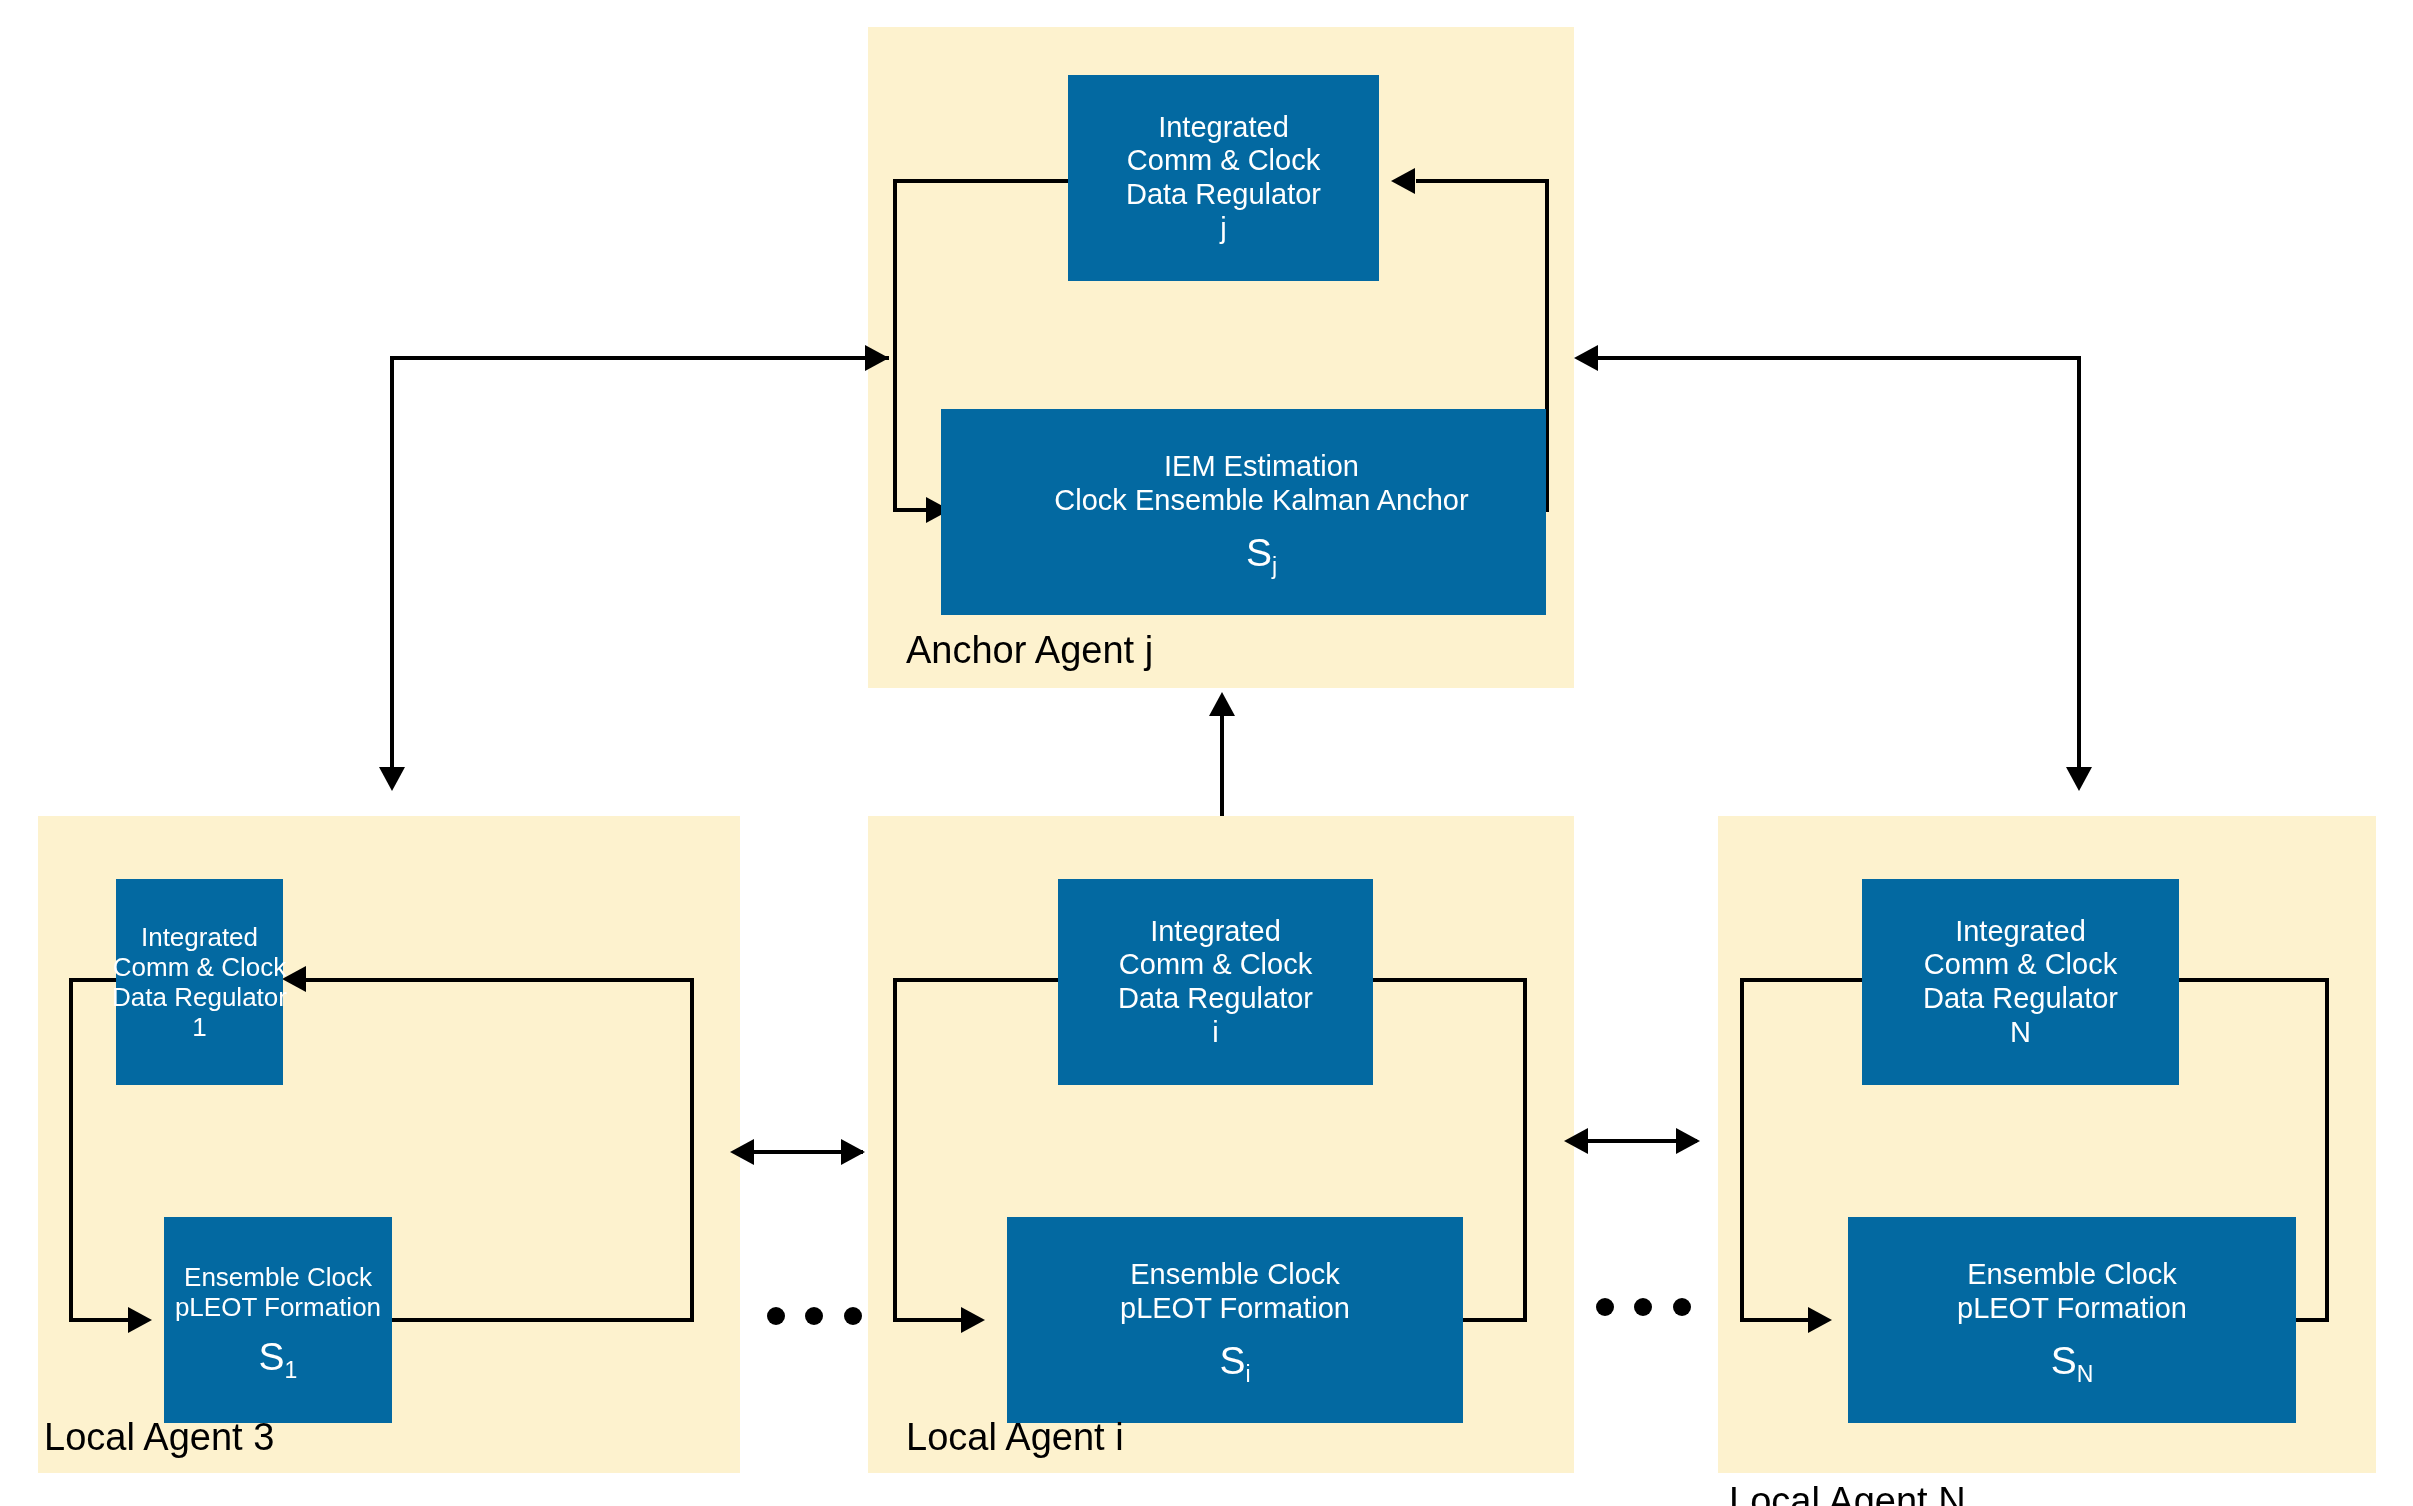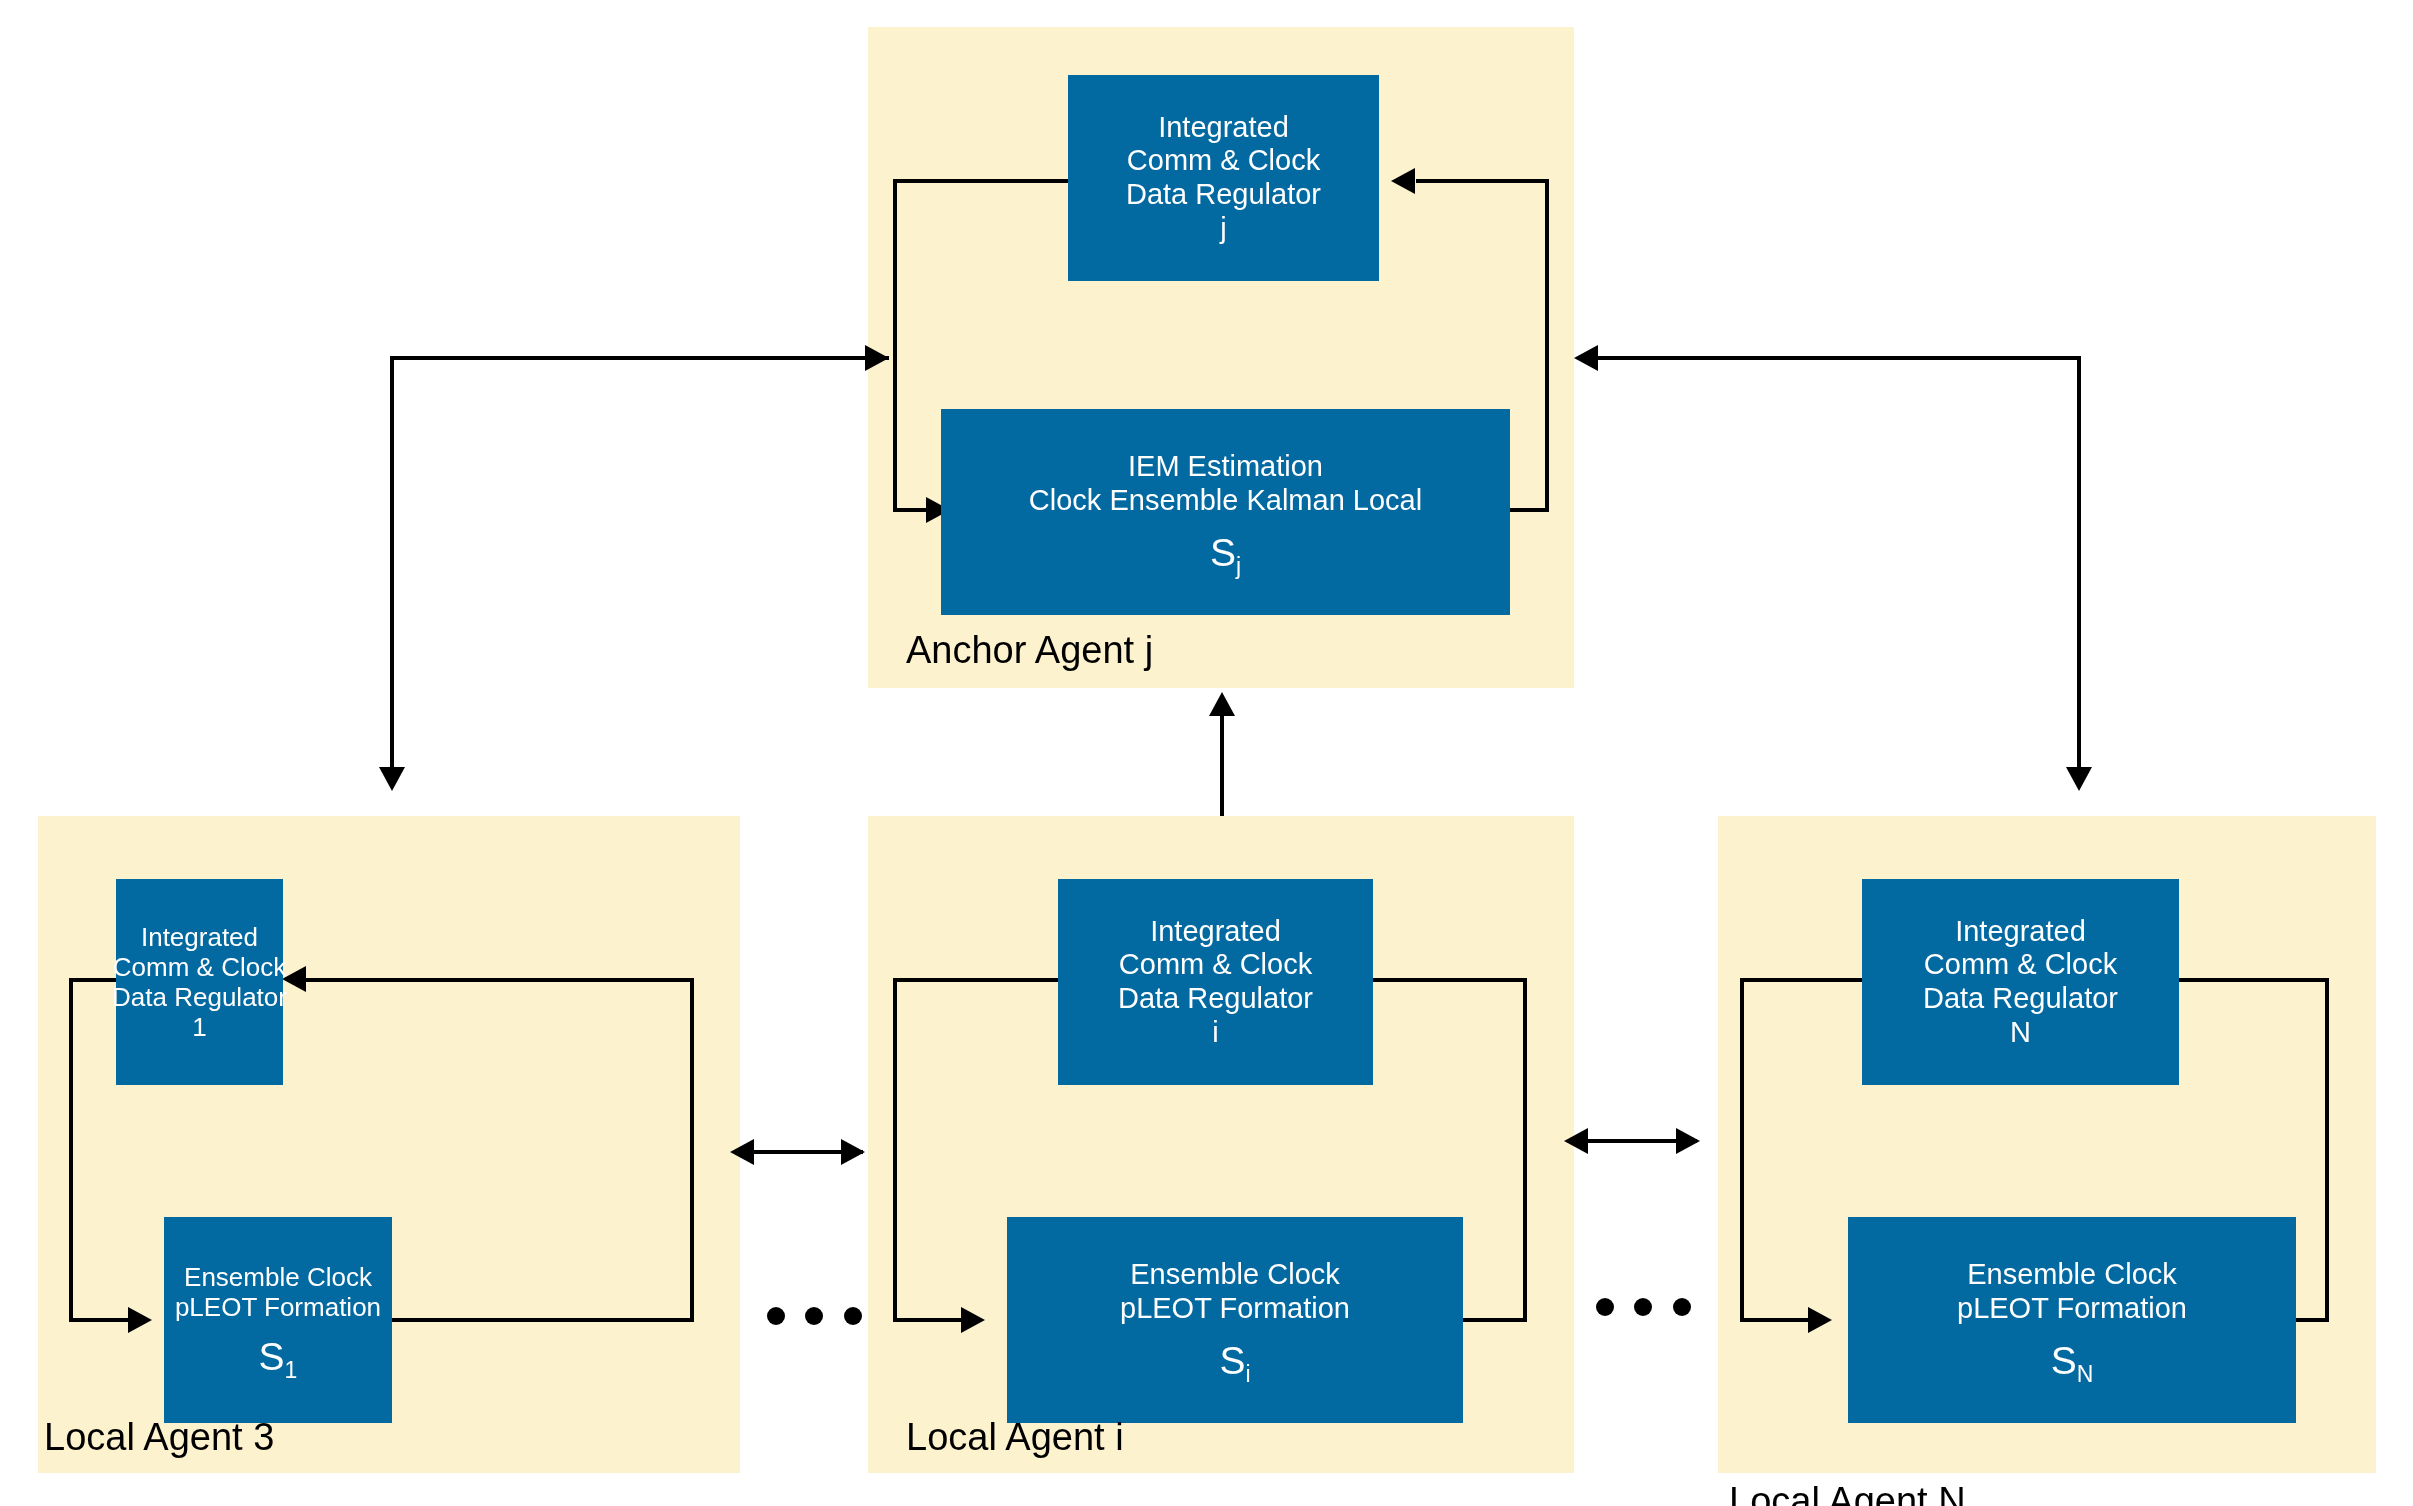--- a/index.html
+++ b/index.html
@@ -46,23 +46,23 @@
   <div class="hl" style="left:1416px;top:179px;width:131px;"></div>
   <div class="ar ar-l" style="left:1391px;top:168px;"></div>
 
   <div class="block" style="left:1068px;top:75px;width:311px;height:206px;">
     <span class="ln">Integrated</span>
     <span class="ln">Comm  &amp; Clock</span>
     <span class="ln">Data Regulator</span>
     <span class="ln">j</span>
   </div>
 
-  <div class="block" style="left:941px;top:409px;width:569px;height:206px;">
+  <div class="block" style="left:941px;top:409px;width:569px;height:206px;padding-left:36px;">
     <span class="ln">IEM Estimation</span>
-    <span class="ln">Clock Ensemble Kalman Local</span>
+    <span class="ln">Clock Ensemble Kalman Anchor</span>
     <span class="sym"><span>S</span><sub>j</sub></span>
   </div>
 
   <div class="agent-label" style="left:906px;top:629px;">Anchor Agent j</div>
 
   <div class="hl" style="left:390px;top:356px;width:499px;"></div>
   <div class="ar ar-r" style="left:865px;top:345px;"></div>
   <div class="vl" style="left:390px;top:356px;height:413px;"></div>
   <div class="ar ar-d" style="left:379px;top:767px;"></div>
 

